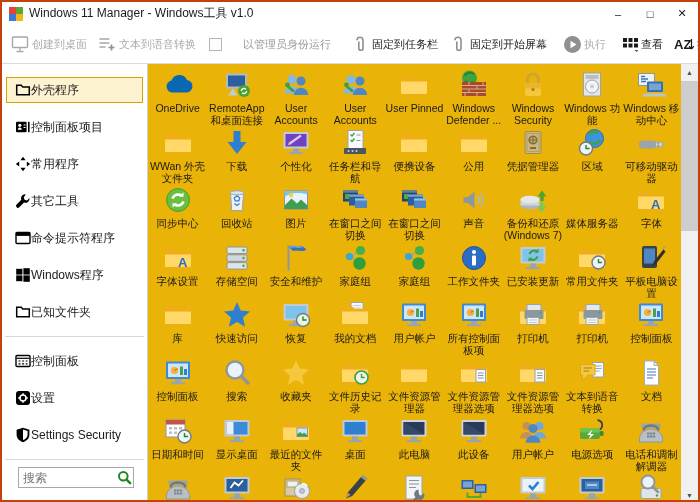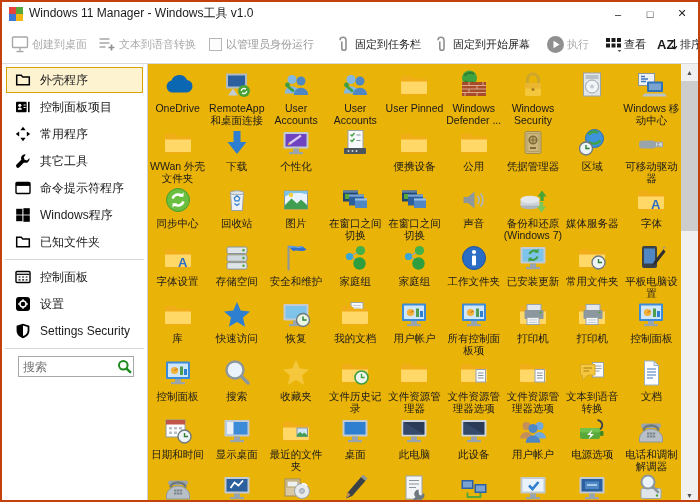--- a/index.html
+++ b/index.html
@@ -18,28 +18,28 @@
   .app-logo i:nth-child(3){background:#3b78d8;}
   .app-logo i:nth-child(4){background:#f2b713;}
   .title-text{font-size:12px;margin-left:6px;flex:1;white-space:nowrap;overflow:hidden;}
   .win-controls{display:flex;height:23px;}
   .win-btn{width:32px;height:23px;display:flex;align-items:center;justify-content:center;font-size:11px;color:#222;cursor:default;}
   
   .toolbar{height:39px;border-bottom:1px solid #dadada;display:flex;align-items:stretch;padding-left:3px;background:#fff;}
   .tb-item{display:flex;align-items:center;justify-content:center;padding:2px 5px 1px;font-size:11px;gap:2px;white-space:nowrap;}
   .tb-item .tbi{height:19px;display:flex;align-items:center;justify-content:center;}
   .tb-item.disabled{color:#ababab;text-align:right;}
-  .tb-check{display:flex;align-items:center;gap:4px;font-size:11px;color:#9a9a9a;padding:0 8px;white-space:nowrap;}
+  .tb-check{display:flex;align-items:center;gap:21px;font-size:11px;color:#9a9a9a;padding:0 8px;white-space:nowrap;}
   .checkbox{width:13px;height:13px;border:1px solid #b6b6b6;background:#fdfdfd;display:inline-block;}
   .tb-sep{width:1px;background:#dcdcdc;margin:4px 3px;}
   
   .content{display:flex;height:440px;}
   
   .sidebar{width:146px;flex:none;border-right:1px solid #cfcfcf;padding-top:2px;background:#fff;}
-  .sb-item{height:26px;margin:1px 4px;display:flex;align-items:center;gap:9px;padding-left:7px;font-size:12px;border:1px solid transparent;}
+  .sb-item{height:26px;margin:11px 4px;display:flex;align-items:center;padding-left:7px;font-size:12px;border:1px solid transparent;}
   .sb-item.selected{border:1px solid #d8a200;background:#fdf3d1;}
   .sb-item .sbi{width:17px;height:17px;flex:none;display:flex;align-items:center;justify-content:center;}
   .sb-sep{height:1px;background:#d8d8d8;margin:4px 3px;}
   .search-box{margin:7px 13px 0 16px;height:21px;border:1px solid #a8a8a8;display:flex;align-items:center;background:#fff;}
   .search-box input{border:0;outline:none;flex:1;width:60px;font-size:12px;padding:0 4px;font-family:inherit;color:#444;}
   .search-btn{width:18px;height:18px;flex:none;display:flex;align-items:center;justify-content:center;}
   
   .main{flex:1;overflow:hidden;position:relative;background:#eab308;}
   .grid{display:grid;grid-template-columns:repeat(9,1fr);grid-auto-rows:57.6px;padding-top:5px;}
   .cell{display:flex;flex-direction:column;align-items:center;overflow:visible;}
@@ -358,20 +358,21 @@
           </div>
           <div class="cell">
             <span class="gi">
               <svg viewBox="0 0 32 32">
                 <rect x="7.5" y="4" width="17" height="23" fill="#e3e6e8" stroke="#9aa4ab"></rect>
                 <rect x="9.5" y="6" width="13" height="4" fill="#b8bfc6"></rect>
                 <circle cx="16" cy="17.5" r="6.5" fill="#f2f4f5" stroke="#9aa4ab"></circle>
                 <circle cx="16" cy="17.5" r="2" fill="#c2cbd3"></circle>
               </svg>
             </span>
+            <span class="lbl">Windows 功能</span>
           </div>
           <div class="cell">
             <span class="gi">
               <svg viewBox="0 0 32 32">
                 <rect x="3.5" y="4.5" width="16" height="12" fill="#eef1f3" stroke="#8a969e"></rect>
                 <path d="M6 7.5h4M6 10h7M6 12.5h5" stroke="#3f77c0" stroke-width="1.6"></path>
                 <rect x="12" y="12.5" width="16" height="10.5" rx="1" fill="#2f72b8"></rect>
                 <rect x="14" y="14.5" width="12" height="6.5" fill="#7aa3cf"></rect>
                 <path d="M9.5 24.5h20l2.5 3h-25z" fill="#b9c3cc"></path>
               </svg>
@@ -413,20 +414,21 @@
               <svg viewBox="0 0 32 32">
                 <rect x="9" y="3.5" width="15" height="20" fill="#f7f9fa" stroke="#9aa4ab"></rect>
                 <path d="M11.5 7.5l1.5 1.5 2.5-3M11.5 13l1.5 1.5 2.5-3" stroke="#3f9e3f" stroke-width="1.4" fill="none"></path>
                 <path d="M17.5 8h4M17.5 13.5h4" stroke="#8a969e"></path>
                 <rect x="5" y="21" width="22" height="6" rx="1" fill="#4a5560"></rect>
                 <circle cx="9.5" cy="24" r="1" fill="#cfd6db"></circle>
                 <circle cx="13.5" cy="24" r="1" fill="#cfd6db"></circle>
                 <circle cx="17.5" cy="24" r="1" fill="#cfd6db"></circle>
               </svg>
             </span>
+            <span class="lbl">任务栏和导航</span>
           </div>
           <div class="cell">
             <span class="gi">
               <svg viewBox="0 0 32 32">
                 <path d="M3 8.5c0-.9.7-1.5 1.5-1.5h8.2l2.6 2.7h12.2c.9 0 1.5.6 1.5 1.5v13.3c0 .9-.6 1.5-1.5 1.5H4.5c-.8 0-1.5-.6-1.5-1.5z" fill="#f0ad18"></path>
                 <path d="M3 12.5h26v10.9c0 .9-.6 1.6-1.5 1.6H4.5c-.8 0-1.5-.7-1.5-1.6z" fill="#ffd868"></path>
               </svg>
             </span>
             <span class="lbl">便携设备</span>
           </div>

